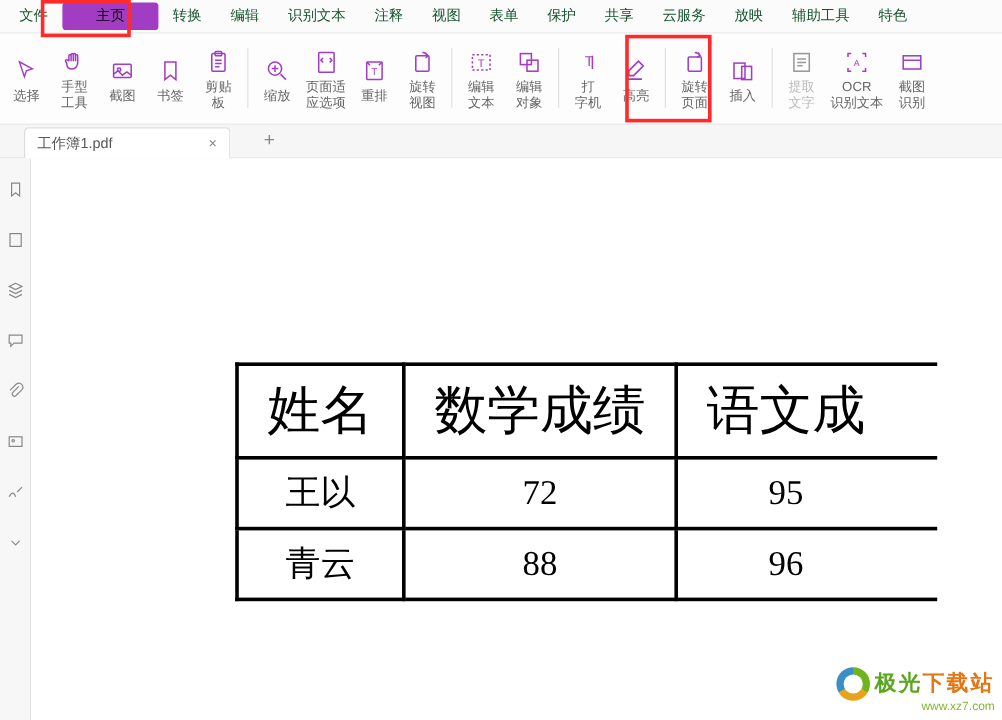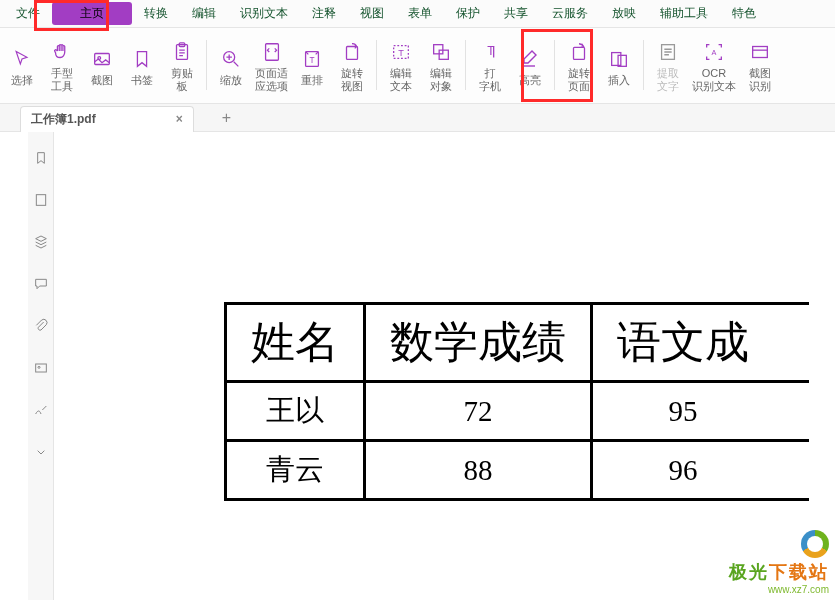--- a/index.html
+++ b/index.html
@@ -82,28 +82,26 @@
   display: flex;
   align-items: center;
   background: #fff;
   border: 1px solid #ddd;
   border-bottom: none;
   border-radius: 4px 4px 0 0;
   height: 26px;
   padding: 0 10px;
   margin-top: 2px;
   gap: 80px;
-  font-weight: bold;
 }
 .doc-tab .close { color: #888; cursor: pointer; }
 .add-tab { margin-left: 28px; color: #888; font-size: 16px; cursor: pointer; }
 .main-area {
   display: flex;
   height: calc(600px - 28px - 76px - 28px);
-  margin-left: 28px;
 }
 .left-rail {
   width: 26px;
   background: #f7f7f7;
   border-right: 1px solid #e5e5e5;
   display: flex;
   flex-direction: column;
   align-items: center;
   padding-top: 18px;
   gap: 26px;
@@ -149,21 +147,21 @@
   border: 3px solid #ff2a2a;
   pointer-events: none;
 }
 .watermark {
   position: absolute;
   right: 6px;
   bottom: 4px;
   text-align: right;
   line-height: 1.2;
 }
-.watermark .row1 { display: flex; align-items: flex-end; justify-content: flex-end; gap: 4px; flex-direction: column; }
+.watermark .row1 { display: flex; align-items: center; justify-content: flex-end; gap: 4px; }
 .watermark .brand { font-size: 18px; font-weight: bold; letter-spacing: 2px; }
 .watermark .b1 { color: #5aa520; }
 .watermark .b2 { color: #e47613; }
 .watermark .url { color: #7fb92f; font-size: 10px; font-family: Arial, sans-serif; }
 .logo-swirl {
   width: 28px; height: 28px;
   border-radius: 50%;
   background: conic-gradient(#6fb31d 0 120deg, #e9a21c 120deg 240deg, #3b8fc8 240deg 360deg);
   position: relative;
 }

